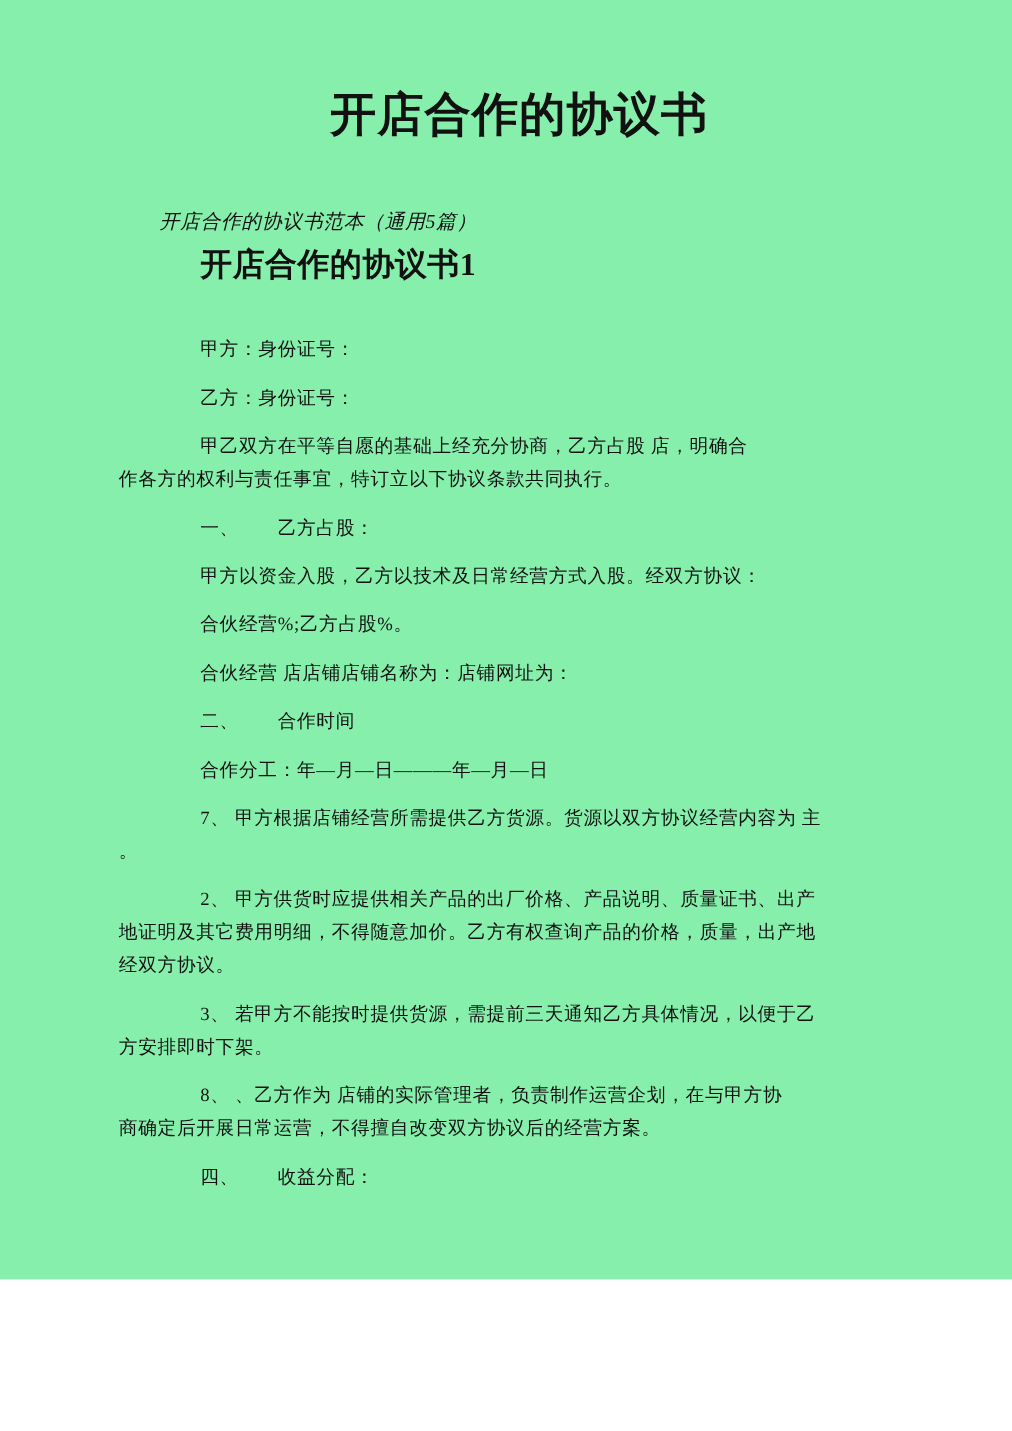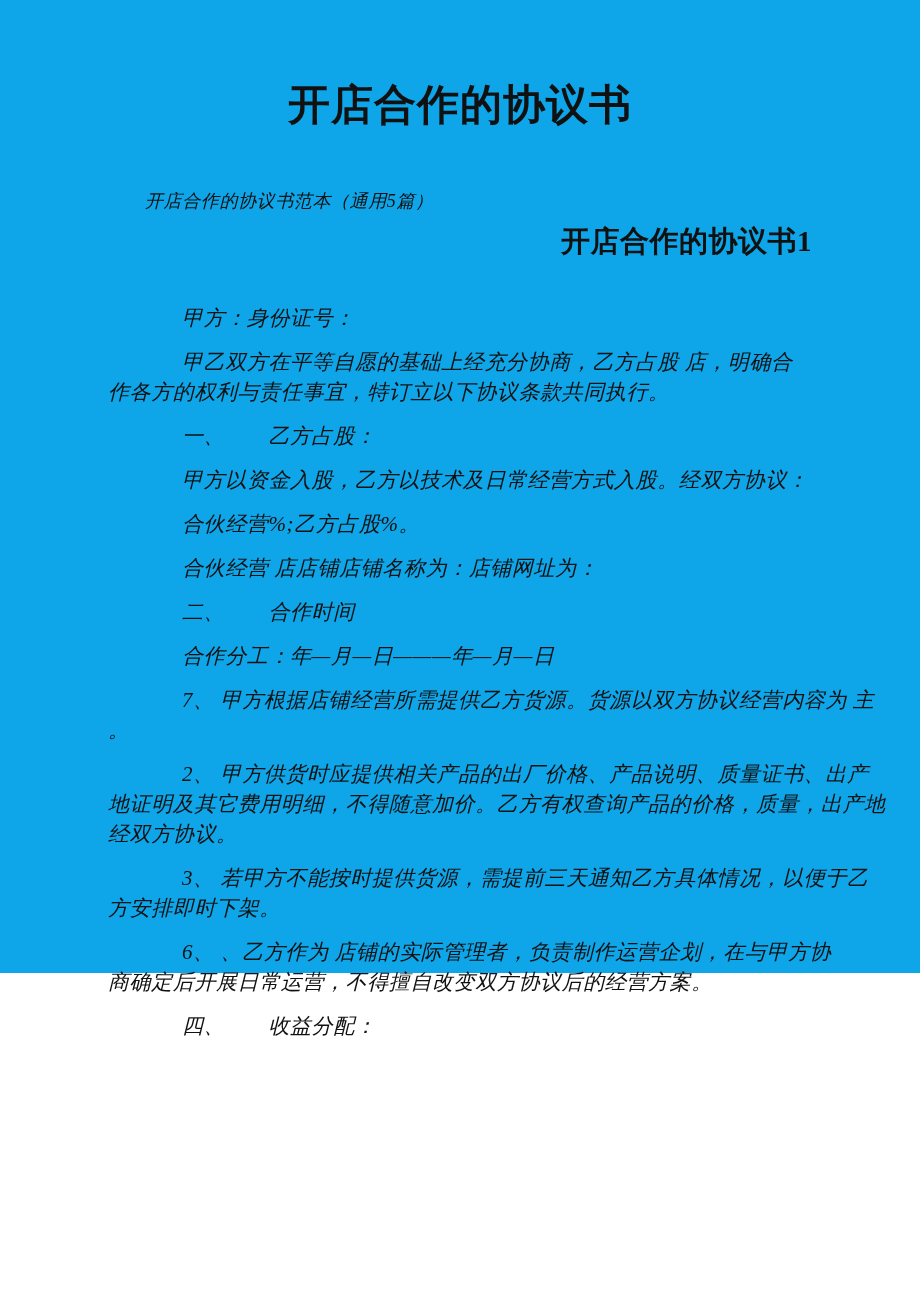--- a/index.html
+++ b/index.html
@@ -10,23 +10,23 @@
   body {
     width: 920px;
     height: 1301px;
     overflow: hidden;
     font-family: "Liberation Serif", "DejaVu Serif", serif;
     color: #111111;
   }
   .page {
     box-sizing: border-box;
     width: 920px;
-    height: 973px;
-    padding: 82px 108px 0 108px;
-    background: #0ea5e9;
+    height: 1163px;
+    padding: 82px 84px 0 108px;
+    background: #86efac;
   }
   .doc-title {
     margin: 0 0 60px 0;
     font-size: 42px;
     line-height: 46px;
     font-weight: bold;
     text-align: center;
     letter-spacing: 1px;
     white-space: nowrap;
   }
@@ -37,34 +37,33 @@
     text-indent: 37px;
     letter-spacing: 0.6px;
     white-space: nowrap;
     font-style: italic;
   }
   .section-heading {
     margin: 0 0 43px 0;
     font-size: 29px;
     line-height: 38px;
     font-weight: bold;
-    text-align: right;
+    text-align: left;
     text-indent: 74px; 
     letter-spacing: 0.5px;
     white-space: nowrap;
   }
   .doc-body {
     font-size: 19px;
   }
   .para {
     margin: 0 0 14px 0;
-    font-size: 21px;
+    font-size: 17px;
     line-height: 30px;
     letter-spacing: 0.6px;
-    font-style: italic;
   }
   .line {
     display: block;
     white-space: pre; 
   }
   .line.first {
     text-indent: 74px;
   }
 </style>
 </head>
@@ -73,20 +72,23 @@
 <div class="page">
   <h1 class="doc-title">开店合作的协议书</h1>
 
   <p class="doc-intro">开店合作的协议书范本（通用5篇）</p>
 
   <h2 class="section-heading">开店合作的协议书1</h2>
 
   <div class="doc-body">
       <p class="para">
         <span class="line first">甲方：身份证号：</span>
+      </p>
+      <p class="para">
+        <span class="line first">乙方：身份证号：</span>
       </p>
       <p class="para">
         <span class="line first">甲乙双方在平等自愿的基础上经充分协商，乙方占股 店，明确合</span>
         <span class="line">作各方的权利与责任事宜，特订立以下协议条款共同执行。</span>
       </p>
       <p class="para">
         <span class="line first">一、　　乙方占股：</span>
       </p>
       <p class="para">
         <span class="line first">甲方以资金入股，乙方以技术及日常经营方式入股。经双方协议：</span>
@@ -110,20 +112,20 @@
       <p class="para">
         <span class="line first">2、 甲方供货时应提供相关产品的出厂价格、产品说明、质量证书、出产</span>
         <span class="line">地证明及其它费用明细，不得随意加价。乙方有权查询产品的价格，质量，出产地</span>
         <span class="line">经双方协议。</span>
       </p>
       <p class="para">
         <span class="line first">3、 若甲方不能按时提供货源，需提前三天通知乙方具体情况，以便于乙</span>
         <span class="line">方安排即时下架。</span>
       </p>
       <p class="para">
-        <span class="line first">6、 、乙方作为 店铺的实际管理者，负责制作运营企划，在与甲方协</span>
+        <span class="line first">8、 、乙方作为 店铺的实际管理者，负责制作运营企划，在与甲方协</span>
         <span class="line">商确定后开展日常运营，不得擅自改变双方协议后的经营方案。</span>
       </p>
       <p class="para">
         <span class="line first">四、　　收益分配：</span>
       </p>
     </div>
 </div>
 
 </body></html>

